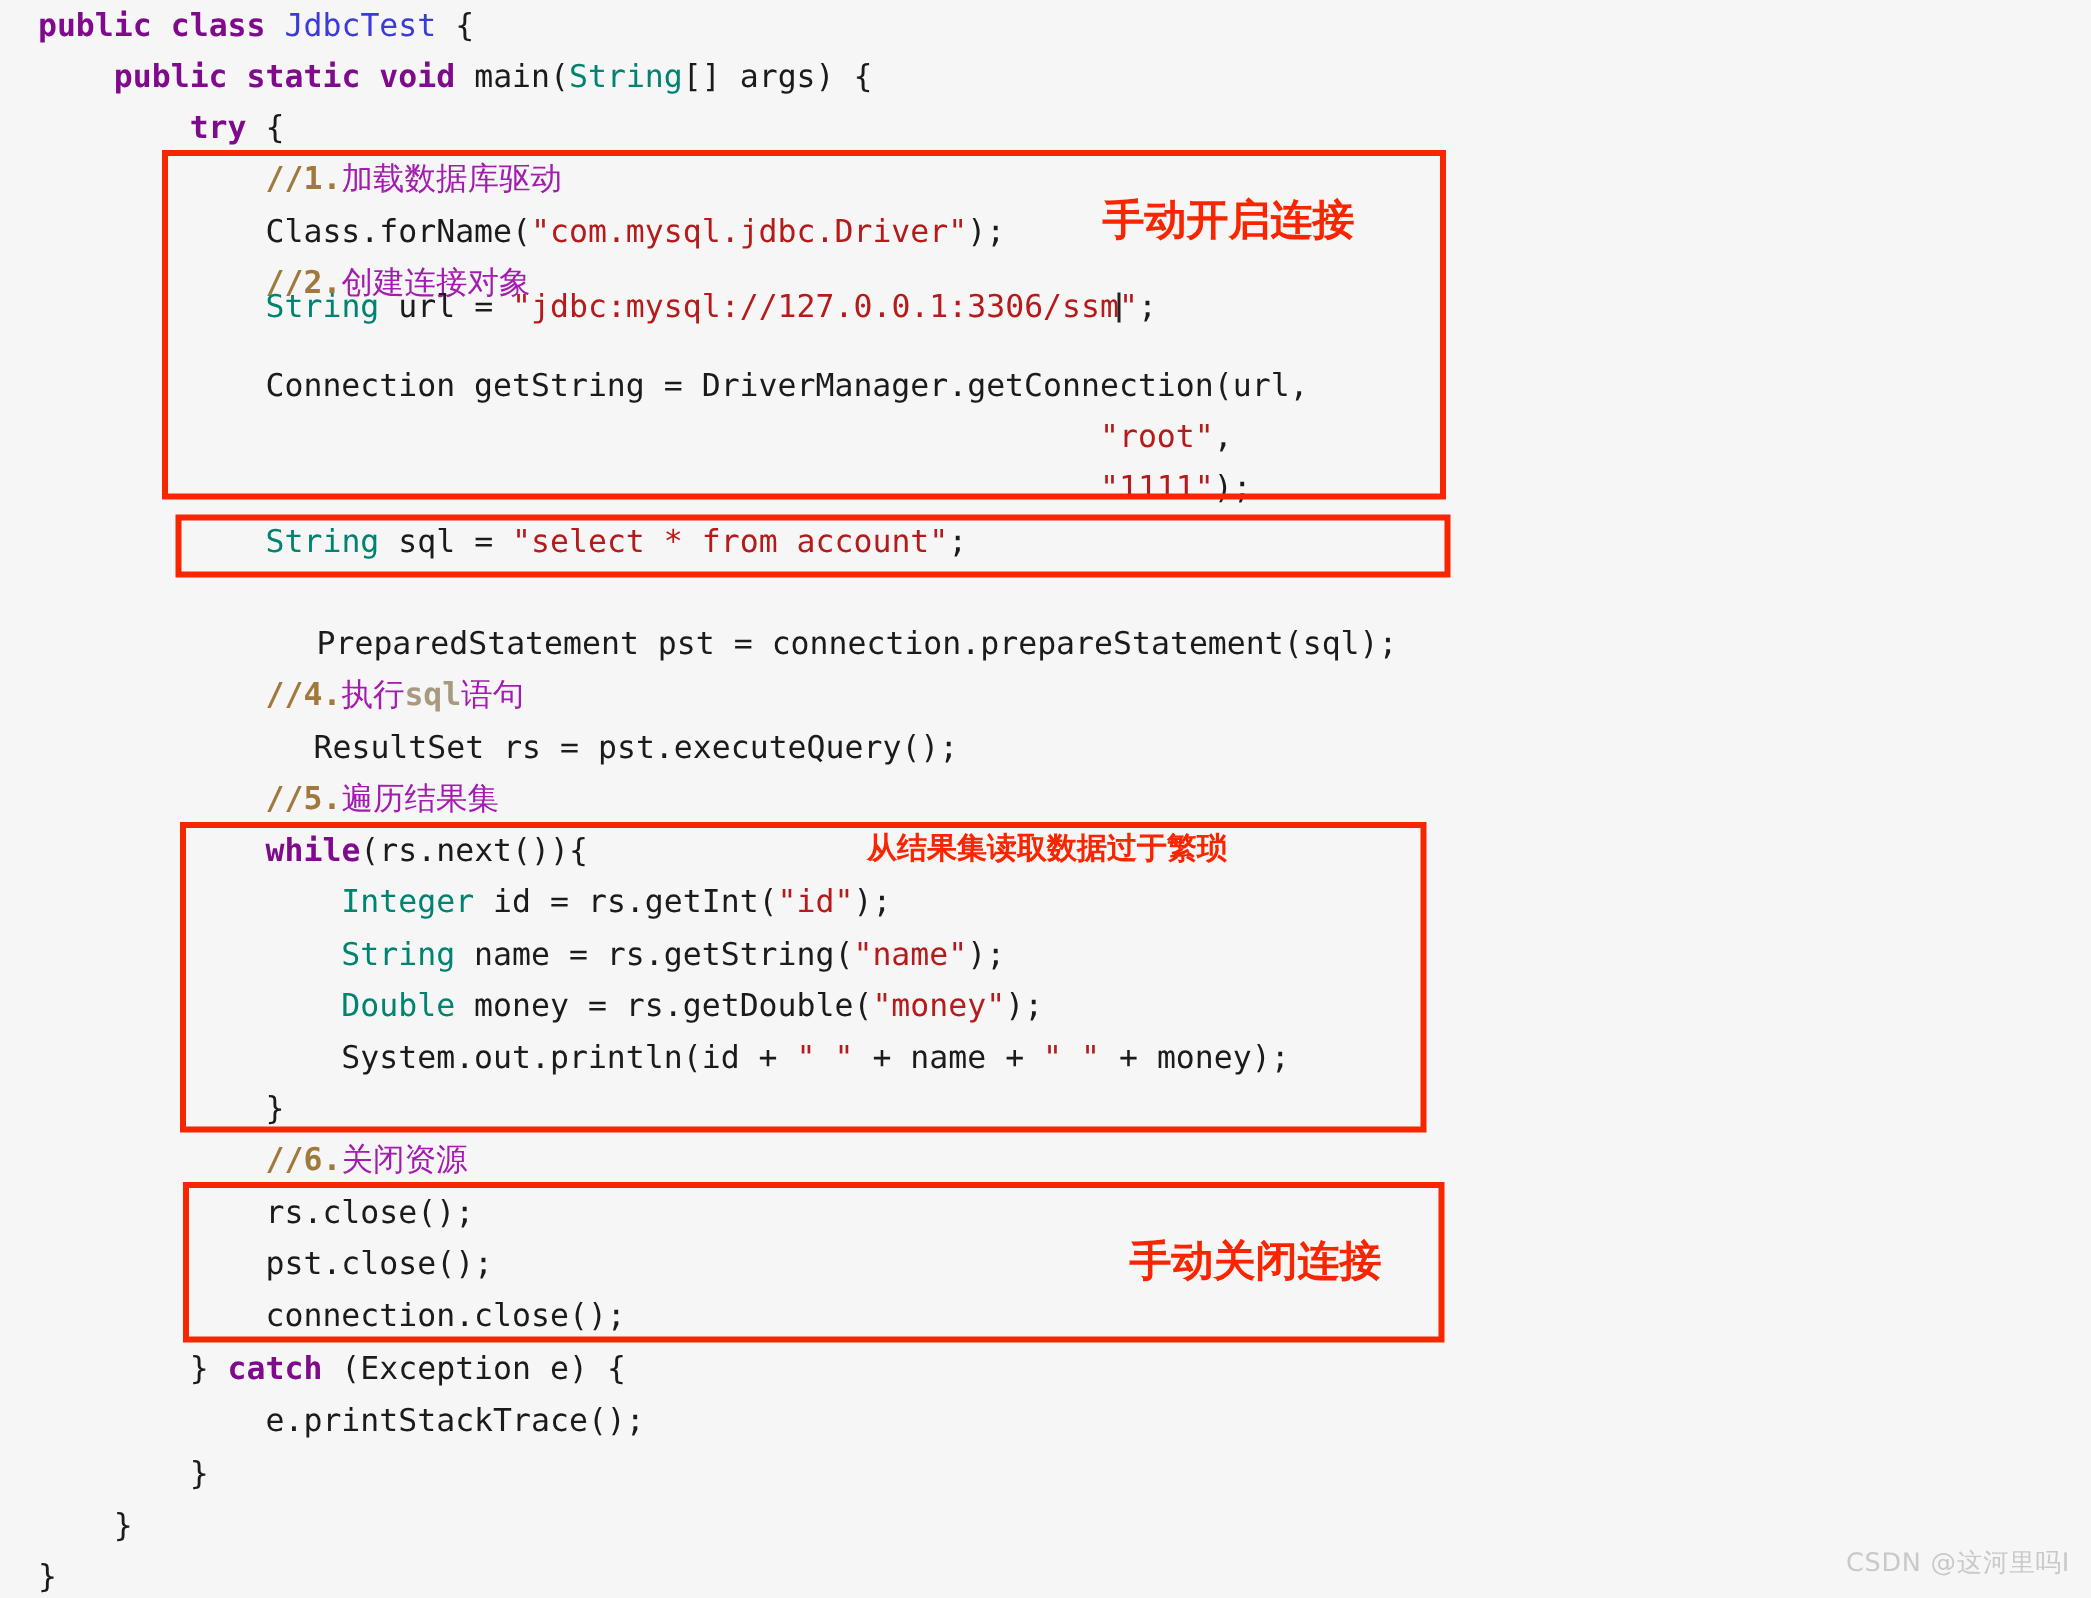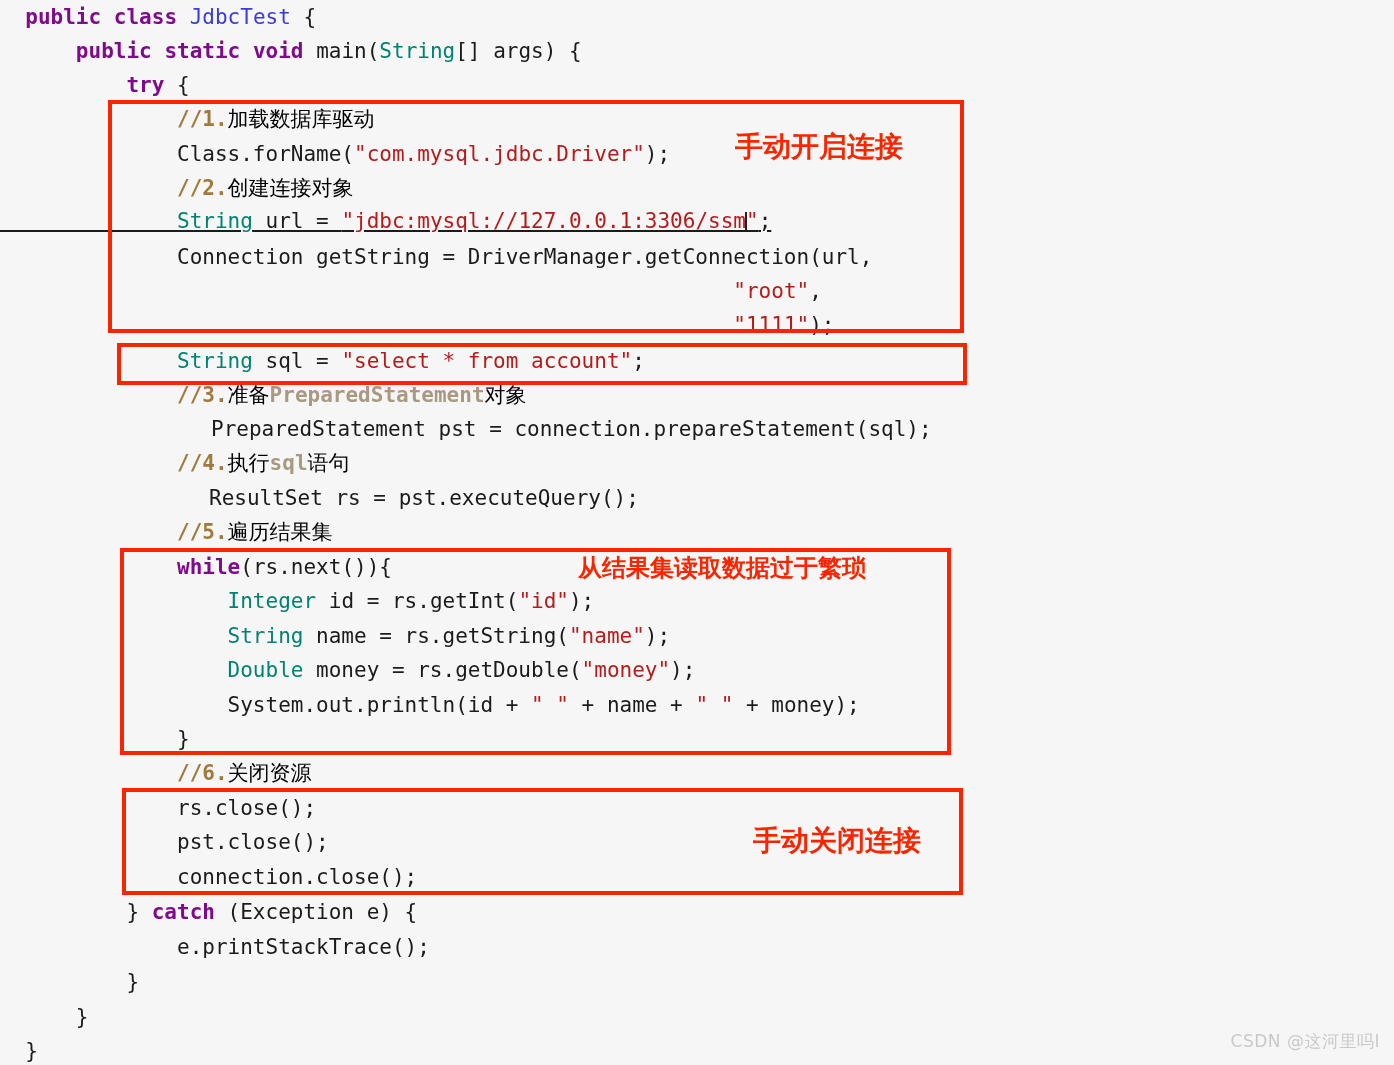--- a/index.html
+++ b/index.html
@@ -37,21 +37,21 @@
     letter-spacing: 0px;
   }
 
   
   .kw   { color: #7f0a8c; font-weight: 600; }
   .type { color: #008370; }
   .str  { color: #b61b1b; }
   .cls  { color: #3b3bd8; }
   .plain{ color: #1b1b1b; }
   .cmt-num { color: #a07a3c; font-weight: 700; }
-  .cmt-cn  { color: #000000; }
+  .cmt-cn  { color: #a21caf; }
   .cmt-code{ color: #a89a80; font-weight: 600; }
 
   
   .caret {
     display: inline-block;
     width: 0;
     border-left: 2px solid #222;
     height: 20px;
     vertical-align: -4px;
     margin: 0 -1px;
@@ -97,31 +97,30 @@
   <div class="code-line" style="top:34px;"><span class="plain">      </span><span class="kw">public</span><span class="plain"> </span><span class="kw">static</span><span class="plain"> </span><span class="kw">void</span><span class="plain"> </span><span class="plain">main(</span><span class="type">String</span><span class="plain">[] args) {</span></div>
 
   <div class="code-line" style="top:68px;"><span class="plain">          </span><span class="kw">try</span><span class="plain"> {</span></div>
 
   <div class="code-line" style="top:102px;"><span class="plain">              </span><span class="cmt-num">//1.</span><span class="cmt-cn">加载数据库驱动</span></div>
 
   <div class="code-line" style="top:137px;"><span class="plain">              Class.forName(</span><span class="str">"com.mysql.jdbc.Driver"</span><span class="plain">);</span></div>
 
   <div class="code-line" style="top:171px;"><span class="plain">              </span><span class="cmt-num">//2.</span><span class="cmt-cn">创建连接对象</span></div>
 
-  <div class="code-line" style="top:204px;text-decoration:underline;"><span class="plain">              </span><span class="type">String</span><span class="plain"> url = </span><span class="str">"jdbc:mysql://127.0.0.1:3306/ssm</span><span class="caret"></span><span class="str">"</span><span class="plain">;</span></div>
+  <div class="code-line" style="top:187px;"><span class="plain">              </span><span class="type">String</span><span class="plain"> url = </span><span class="str">"jdbc:mysql://127.0.0.1:3306/ssm</span><span class="caret"></span><span class="str">"</span><span class="plain">;</span></div>
 
   <div class="code-line" style="top:240px;"><span class="plain">              Connection getString = DriverManager.getConnection(url,</span></div>
 
   <div class="code-line" style="top:274px;"><span class="plain">                                                          </span><span class="str">"root"</span><span class="plain">,</span></div>
 
   <div class="code-line" style="top:308px;"><span class="plain">                                                          </span><span class="str">"1111"</span><span class="plain">);</span></div>
 
   <div class="code-line" style="top:344px;"><span class="plain">              </span><span class="type">String</span><span class="plain"> sql = </span><span class="str">"select * from account"</span><span class="plain">;</span></div>
 
-  <div class="code-line" style="top:378px;"><span class="plain">              </span><span class="cmt-num">//3.</span><span class="cmt-cn">准备</span><span class="cmt-code">PreparedStatement</span><span class="cmt-cn">对象</span></div>
 
   <div class="code-line" style="top:412px;margin-left:34px;"><span class="plain">              PreparedStatement pst = connection.prepareStatement(sql);</span></div>
 
   <div class="code-line" style="top:446px;"><span class="plain">              </span><span class="cmt-num">//4.</span><span class="cmt-cn">执行</span><span class="cmt-code">sql</span><span class="cmt-cn">语句</span></div>
 
   <div class="code-line" style="top:481px;padding-left:32px;"><span class="plain">              ResultSet rs = pst.executeQuery();</span></div>
 
   <div class="code-line" style="top:515px;"><span class="plain">              </span><span class="cmt-num">//5.</span><span class="cmt-cn">遍历结果集</span></div>
 
   <div class="code-line" style="top:550px;"><span class="plain">              </span><span class="kw">while</span><span class="plain">(rs.next()){</span></div>
@@ -153,18 +152,18 @@
   <div class="code-line" style="top:1000px;"><span class="plain">      }</span></div>
 
   <div class="code-line" style="top:1034px;"><span class="plain">  }</span></div>
 
   <div class="redbox" style="left:108px; top:100px; width:856px; height:233px;"></div>
   <div class="redbox" style="left:117px; top:343px; width:850px; height:42px;"></div>
   <div class="redbox" style="left:120px; top:548px; width:831px; height:207px;"></div>
   <div class="redbox" style="left:122px; top:788px; width:841px; height:107px;"></div>
 
   <div class="annot" style="left:735px; top:128px; font-size:28px;">手动开启连接</div>
-  <div class="annot" style="left:578px; top:552px; font-size:24px;">从结果集读取数据过于繁琐</div>
+  <div class="annot" style="left:578px; top:552px; font-size:20px;">从结果集读取数据过于繁琐</div>
   <div class="annot" style="left:753px; top:822px; font-size:28px;">手动关闭连接</div>
 
   <div class="watermark">CSDN @这河里吗I</div>
 
 </div>
 
 </body></html>

